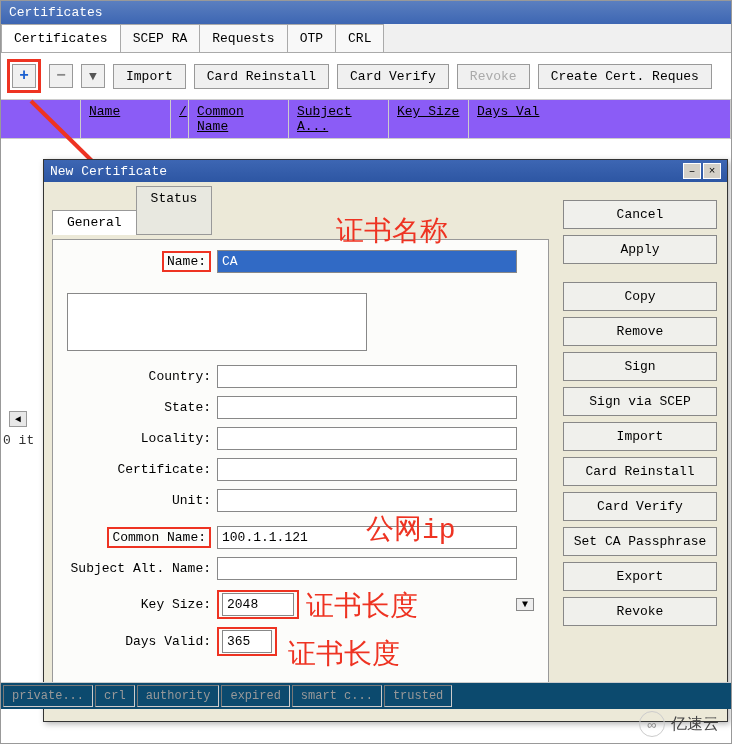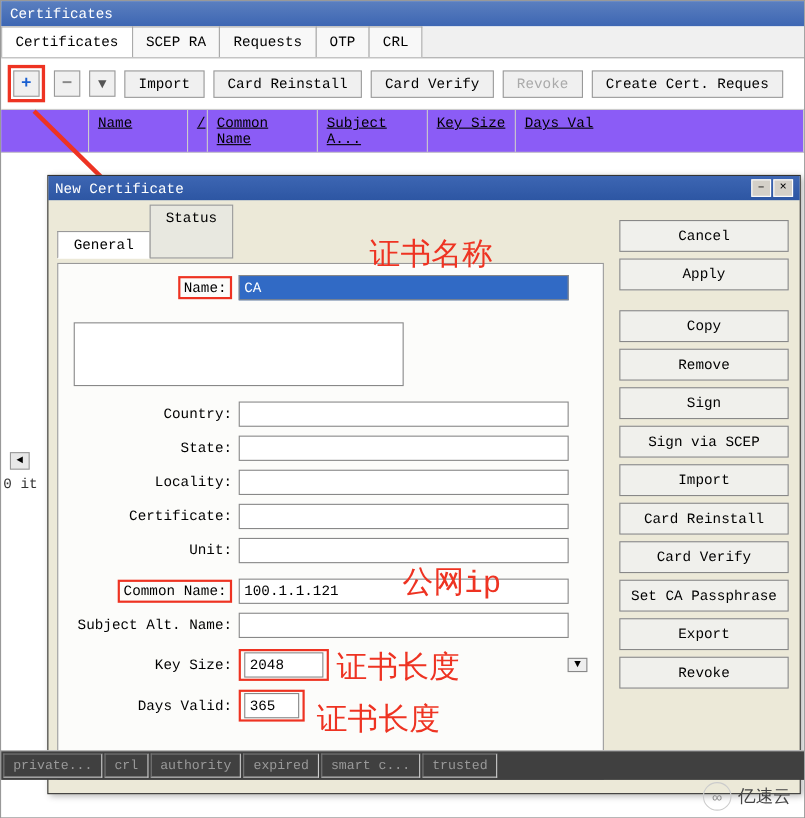--- a/index.html
+++ b/index.html
@@ -30,21 +30,21 @@
 .form { border: 1px solid #999; background: #fcfcfa; padding: 10px 14px 18px 14px; min-height: 470px; }
 .row { display: flex; align-items: center; margin-bottom: 8px; }
 .row label { width: 150px; text-align: right; padding-right: 6px; font-size: 13px; }
 .row input[type=text] { flex: 1; max-width: 300px; border: 1px solid #888; padding: 3px 4px; font-family: inherit; font-size: 13px; background: #fff; }
 .row textarea { flex: 1; max-width: 300px; height: 58px; border: 1px solid #888; background: #fff; resize: none; font-family: inherit; }
 .input-sel { background: #316ac5 !important; color: #fff; }
 .redbox { border: 2px solid #e32; padding: 1px 3px; display: inline-block; }
 .annot { position: absolute; color: #e32; font-family: Liberation Mono, monospace; font-size: 28px; pointer-events: none; }
 .dlg-right { width: 170px; padding: 18px 10px 10px 6px; display: flex; flex-direction: column; gap: 6px; }
 .dlg-right button { border: 1px solid #888; background: #f0f0ec; padding: 6px 4px; font-family: inherit; font-size: 13px; cursor: pointer; }
-.statusbar { position: absolute; left: 0; bottom: 34px; right: 0; display: flex; border-top: 1px solid #ccc; background: #404040; padding: 2px; gap:2px; }
+.statusbar { position: absolute; left: 0; bottom: 34px; right: 0; display: flex; border-top: 1px solid #ccc; background: #0c4a6e; padding: 2px; gap:2px; }
 .statusbar div { border: 1px inset #ccc; padding: 3px 8px; color: #999; font-size: 12px; }
 .itemcount { position: absolute; left: 2px; top: 432px; font-size: 13px; color: #333; }
 .scrollbtn { position: absolute; left: 8px; top: 410px; width: 18px; height: 16px; border: 1px solid #999; background: #e8e8e8; display:flex; align-items:center; justify-content:center; font-size:10px; }
 .brand { position: absolute; right: 12px; bottom: 6px; font-family: sans-serif; font-size: 16px; color: #444; display: flex; align-items: center; gap: 6px; }
 .brand .logo { width: 26px; height: 26px; border: 1px solid #ccc; border-radius: 50%; display: flex; align-items: center; justify-content: center; font-size: 13px; color: #888; }
 .spin { width: 18px; border: 1px solid #888; background: #eee; display:flex; align-items:center; justify-content:center; font-size:10px; cursor:pointer; margin-left:2px; }
 svg.arrow { position: absolute; pointer-events: none; }
 </style>
 </head>
 <body>

